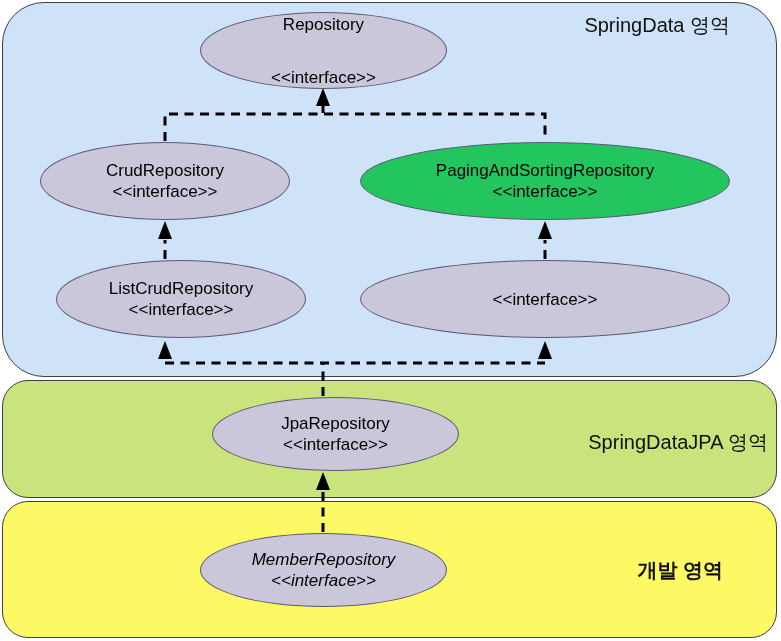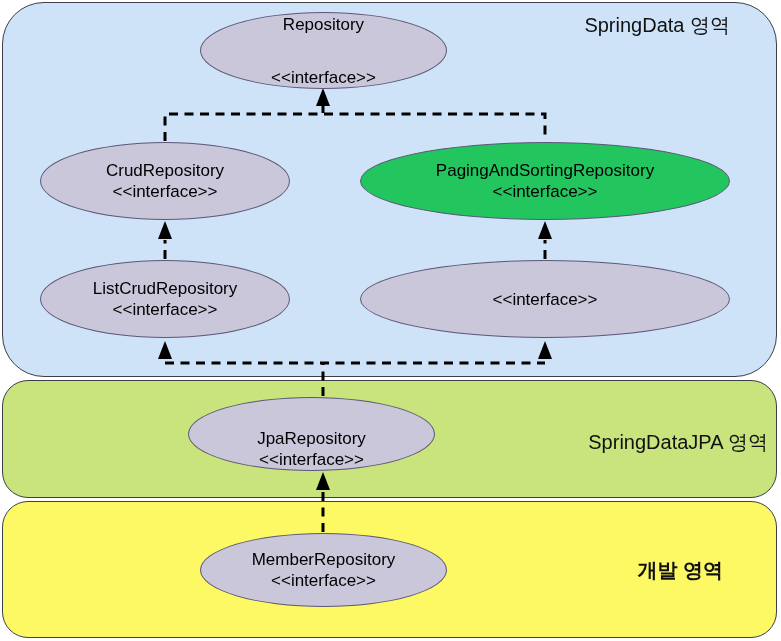--- a/index.html
+++ b/index.html
@@ -59,23 +59,23 @@
     justify-content: center;
     text-align: center;
     z-index: 3;
     color: #000000;
     font-size: 17px;
     line-height: 21px;
   }
   .node-repository { left: 200px; top: 12px;  width: 247px; height: 77px; gap: 32px; }
   .node-crud       { left: 40px;  top: 142px; width: 250px; height: 78px; }
   .node-paging     { left: 360px; top: 142px; width: 370px; height: 78px; }
-  .node-listcrud   { left: 40px;  top: 260px; width: 250px; height: 78px; text-align: center; }
+  .node-listcrud   { left: 56px;  top: 260px; width: 250px; height: 78px; text-align: center; }
   .node-listpaging { left: 360px; top: 260px; width: 370px; height: 78px; }
-  .node-jpa        { left: 188px; top: 397px; width: 247px; height: 74px; justify-content: flex-end; }
+  .node-jpa        { left: 212px; top: 397px; width: 247px; height: 74px; }
   .node-member     { left: 200px; top: 533px; width: 247px; height: 74px; }
 </style>
 </head>
 <body>
 
 <div class="canvas">
 
   <div class="region region-blue" style="background-color: rgb(207, 227, 248);"></div>
   <div class="region region-green" style="background-color: rgb(201, 227, 125);"></div>
   <div class="region region-yellow" style="background-color: rgb(252, 249, 100);"></div>
@@ -127,18 +127,18 @@
 
   <div class="node node-listpaging" style="background-color: rgb(202, 199, 218);">
     <span>&lt;&lt;interface&gt;&gt;</span>
   </div>
 
   <div class="node node-jpa" style="background-color: rgb(202, 199, 218);">
     <span>JpaRepository</span>
     <span>&lt;&lt;interface&gt;&gt;</span>
   </div>
 
-  <div class="node node-member" style="background-color: rgb(202, 199, 218);">
+  <div class="node node-member" style="background-color: rgb(202, 199, 218); font-style: italic;">
     <span>MemberRepository</span>
     <span>&lt;&lt;interface&gt;&gt;</span>
   </div>
 
 </div>
 
 </body></html>

